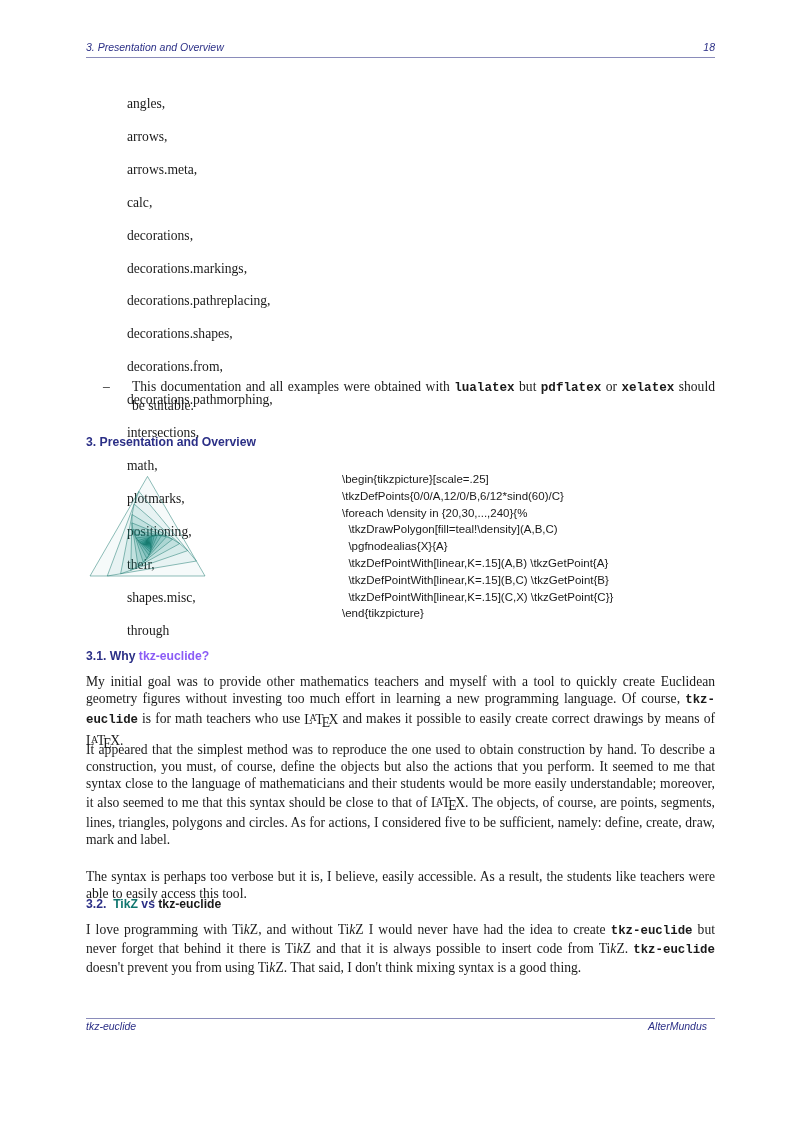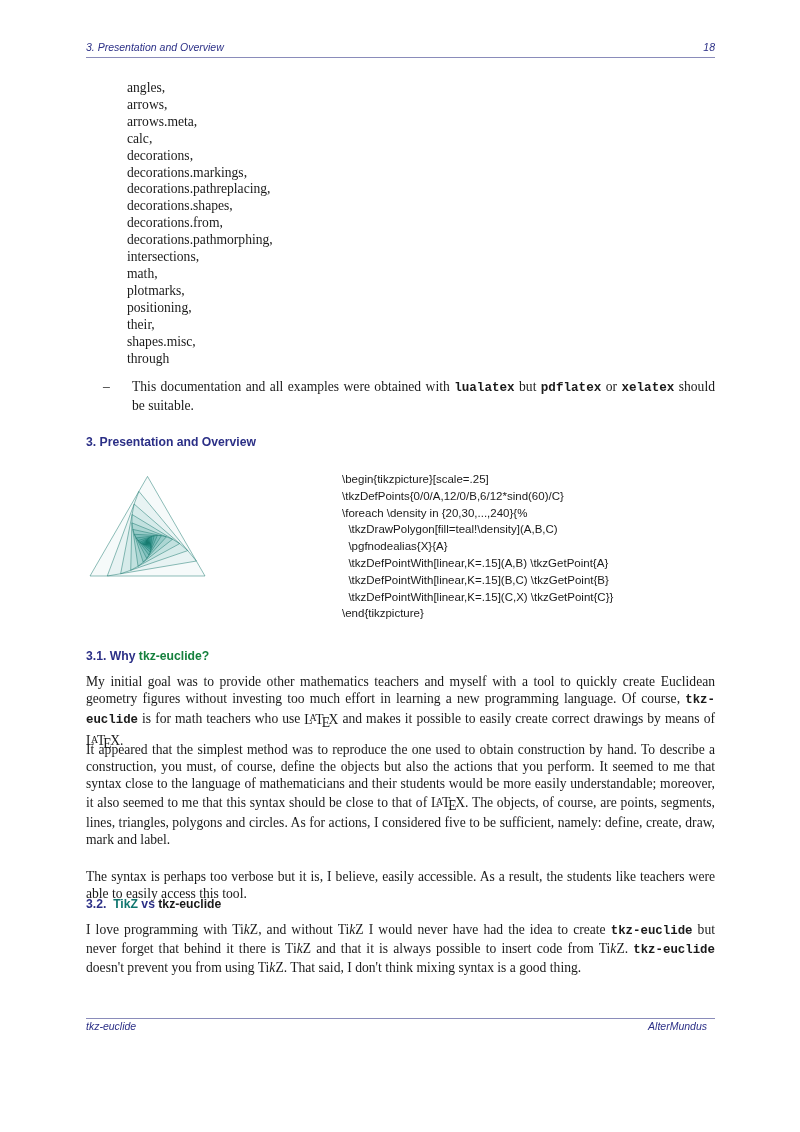--- a/index.html
+++ b/index.html
@@ -6,21 +6,21 @@
   body { width: 800px; height: 1132px; position: relative; overflow: hidden;
          font-family: "Liberation Serif", "DejaVu Serif", serif; color: #1a1a1a; }
   .mono { font-family: Liberation Sans, sans-serif; }
   .navy { color: #2b2f86; }
   .header { position: absolute; left: 86px; top: 41px; width: 629px; height: 16px;
             font-size: 10.5px; font-style: italic; color: #2b2f86; }
   .header .left { position: absolute; left: 0; top: 0; }
   .header .right { position: absolute; right: 0; top: 0; text-align: center; }
   .rule { position: absolute; left: 86px; width: 629px; height: 1px; background: #8a8cba; }
   .pkg-list { position: absolute; left: 127px; top: 80px; font-size: 13.6px; line-height: 16.9px; }
-  .pkg-list div { white-space: nowrap; }
+  .pkg-list div { white-space: nowrap; margin-top: 16px; }
   .dash-item { position: absolute; left: 103px; top: 378px; width: 612px; font-size: 13.6px; line-height: 17px; }
   .dash-item .dash { position: absolute; left: 0; top: 0; }
   .dash-item .txt { margin-left: 29px; text-align: justify; }
   .dash-item code { font-family: "Liberation Mono", "DejaVu Sans Mono", monospace; font-size: 12.6px; font-weight: bold; color: #1a1a1a; }
   .h-section { position: absolute; left: 86px; font-size: 12.2px; font-weight: bold; white-space: pre; }
   .code-block { position: absolute; left: 305px; top: 471px; font-size: 11.5px; line-height: 16.8px; white-space: pre; color: #1a1a1a; margin-left: 37px; }
   .figure { position: absolute; left: 86px; top: 470px; width: 124px; height: 112px; }
   .para { position: absolute; left: 86px; width: 629px; font-size: 13.6px; line-height: 17.2px; text-align: justify; }
   .para code { font-family: "Liberation Mono", "DejaVu Sans Mono", monospace; font-size: 12.4px; font-weight: bold; }
   .footer { position: absolute; left: 86px; top: 1020px; width: 629px; height: 16px; font-size: 10.5px; font-style: italic; color: #2b2f86; }
@@ -90,21 +90,21 @@
       <polygon points="62.31,72.49 60.82,72.26 61.37,73.66" fill="#0f8a80" fill-opacity="0.250" stroke="#1c7a70" stroke-width="0.5"></polygon>
       <polygon points="62.09,72.45 60.91,72.47 61.51,73.48" fill="#0f8a80" fill-opacity="0.250" stroke="#1c7a70" stroke-width="0.5"></polygon>
       <polygon points="61.91,72.46 61.00,72.62 61.60,73.33" fill="#0f8a80" fill-opacity="0.250" stroke="#1c7a70" stroke-width="0.5"></polygon>
       <polygon points="61.77,72.48 61.09,72.73 61.64,73.20" fill="#0f8a80" fill-opacity="0.250" stroke="#1c7a70" stroke-width="0.5"></polygon>
       <polygon points="61.67,72.52 61.17,72.80 61.66,73.09" fill="#0f8a80" fill-opacity="0.250" stroke="#1c7a70" stroke-width="0.5"></polygon>
     </svg>
 </div>
 
 <div class="code-block mono" id="code-block"><div>\begin{tikzpicture}[scale=.25]</div><div>\tkzDefPoints{0/0/A,12/0/B,6/12*sind(60)/C}</div><div>\foreach \density in {20,30,...,240}{%</div><div>  \tkzDrawPolygon[fill=teal!\density](A,B,C)</div><div>  \pgfnodealias{X}{A}</div><div>  \tkzDefPointWith[linear,K=.15](A,B) \tkzGetPoint{A}</div><div>  \tkzDefPointWith[linear,K=.15](B,C) \tkzGetPoint{B}</div><div>  \tkzDefPointWith[linear,K=.15](C,X) \tkzGetPoint{C}}</div><div>\end{tikzpicture}</div></div>
 
-<div class="h-section mono" style="top:649px;"><span class="navy">3.1. Why</span> <span style="color:#15803d">tkz-euclide?</span></div>
+<div class="h-section mono" style="top:649px;"><span class="navy">3.1. Why</span> <span style="color:#8b5cf6">tkz-euclide?</span></div>
 
 <div class="para" style="top:673px;"><span>My initial goal was to provide other mathematics teachers and myself with a tool to quickly create Euclidean geometry figures without investing too much effort in learning a new programming language. Of course, </span><code>tkz-euclide</code><span> is for math teachers who use </span><span class="latex-logo"><span>L</span><span class="a">A</span><span>T</span><span class="e">E</span><span>X</span></span><span> and makes it possible to easily create correct drawings by means of </span><span class="latex-logo"><span>L</span><span class="a">A</span><span>T</span><span class="e">E</span><span>X</span></span><span>.</span></div>
 
 <div class="para" style="top:741px;"><span>It appeared that the simplest method was to reproduce the one used to obtain construction by hand. To describe a construction, you must, of course, define the objects but also the actions that you perform. It seemed to me that syntax close to the language of mathematicians and their students would be more easily understandable; moreover, it also seemed to me that this syntax should be close to that of </span><span class="latex-logo"><span>L</span><span class="a">A</span><span>T</span><span class="e">E</span><span>X</span></span><span>. The objects, of course, are points, segments, lines, triangles, polygons and circles. As for actions, I considered five to be sufficient, namely: define, create, draw, mark and label.</span></div>
 
 <div class="para" style="top:868px;">The syntax is perhaps too verbose but it is, I believe, easily accessible. As a result, the students like teachers were able to easily access this tool.</div>
 
 <div class="h-section mono" style="top:897px;"><span class="navy">3.2.</span>  <span style="color:#0f766e">TikZ</span> <span class="navy">vs</span> <span style="color:#1a1a1a">tkz-euclide</span></div>
 
 <div class="para" style="top:921px;"><span>I love programming with Ti</span><span class="ital">k</span><span>Z, and without Ti</span><span class="ital">k</span><span>Z I would never have had the idea to create </span><code>tkz-euclide</code><span> but never forget that behind it there is Ti</span><span class="ital">k</span><span>Z and that it is always possible to insert code from Ti</span><span class="ital">k</span><span>Z. </span><code>tkz-euclide</code><span> doesn't prevent you from using Ti</span><span class="ital">k</span><span>Z. That said, I don't think mixing syntax is a good thing.</span></div>

